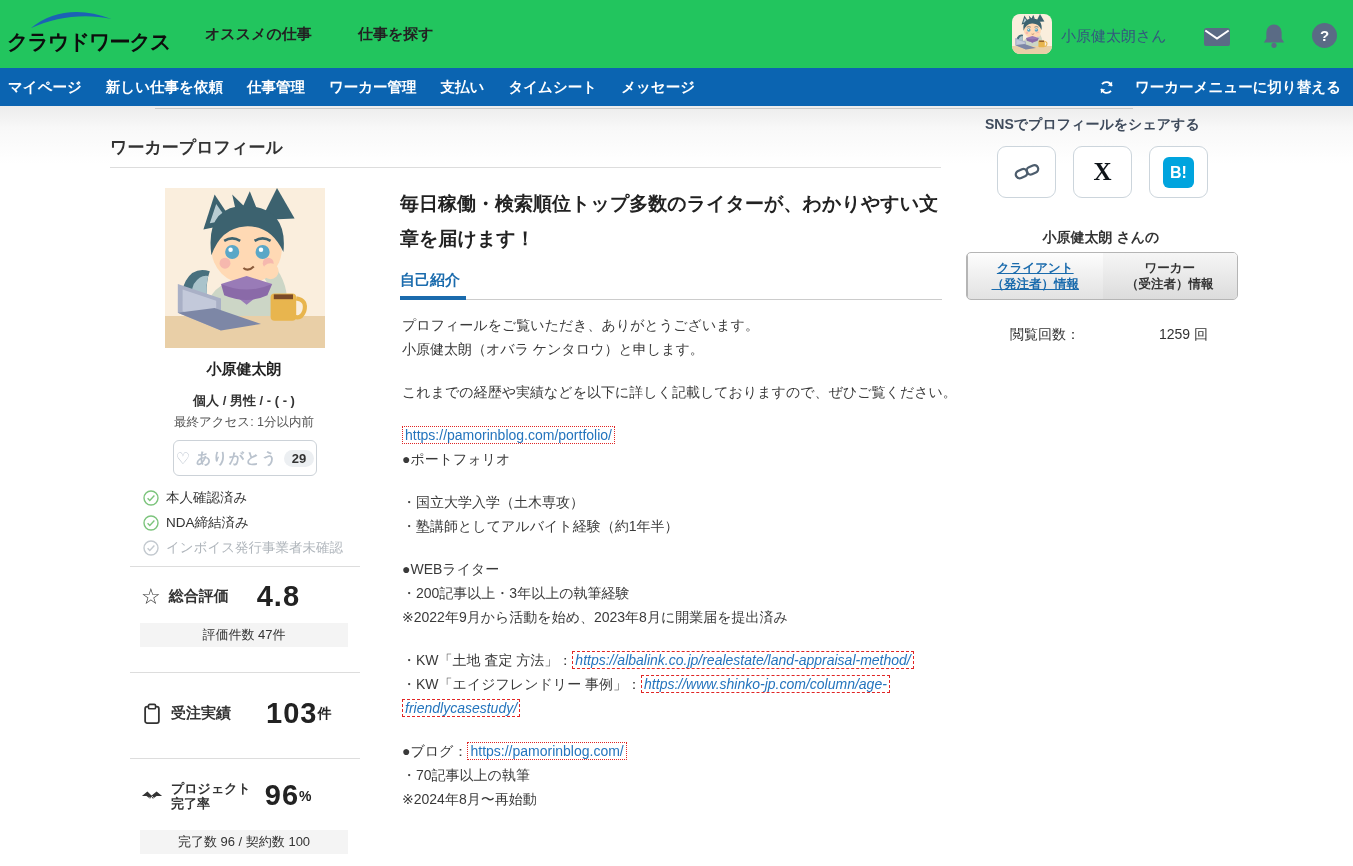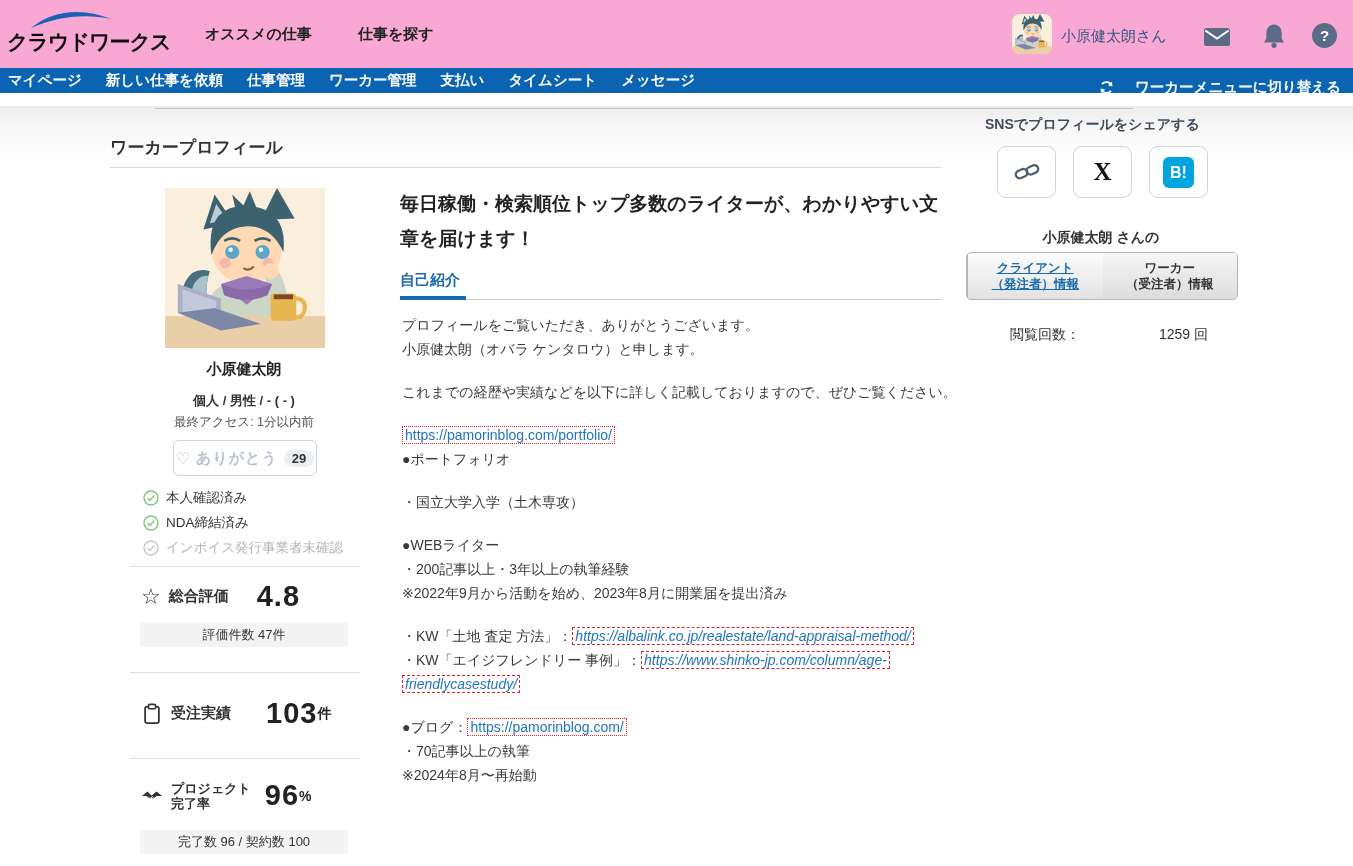--- a/index.html
+++ b/index.html
@@ -2,36 +2,36 @@
 <html><head>
 <meta charset="utf-8">
 <style>
   html,body{margin:0;padding:0;}
   body{
     width:1353px;height:866px;position:relative;overflow:hidden;
     font-family:"Liberation Sans","DejaVu Sans",sans-serif;
     background:#fff;color:#333;
   }
   
-  .topbar{position:absolute;top:0;left:0;width:1353px;height:80px;background:#f9a8d4;}
+  .topbar{position:absolute;top:0;left:0;width:1353px;height:80px;background:#22c55e;}
   .logo{position:absolute;left:7px;top:4px;width:140px;height:60px;cursor:pointer;}
   .logo-swoosh{position:absolute;left:22px;top:4px;width:84px;height:22px;}
   .logo-text{position:absolute;left:0;top:24px;font-size:21px;font-weight:bold;color:#0d0d0d;letter-spacing:-1px;white-space:nowrap;}
   .top-nav{position:absolute;top:25px;font-size:15px;font-weight:bold;color:#222;cursor:pointer;white-space:nowrap;}
   .top-nav.n1{left:205px;}
   .top-nav.n2{left:358px;}
   .hdr-avatar{position:absolute;left:1012px;top:14px;width:40px;height:40px;border-radius:8px;overflow:hidden;cursor:pointer;}
   .hdr-user{position:absolute;left:1061px;top:27px;font-size:15px;color:#33567e;cursor:pointer;white-space:nowrap;}
   .hdr-ic{position:absolute;top:26px;width:26px;height:22px;cursor:pointer;}
   .ic-mail{left:1204px;}
   .ic-bell{left:1261px;top:23px;height:26px;}
   .ic-help{left:1312px;top:23px;width:25px;height:25px;border-radius:50%;background:#5a6b85;
     color:#fff;font-size:15px;font-weight:bold;text-align:center;line-height:25px;}
   
-  .bluebar{position:absolute;top:68px;left:0;width:1353px;height:25px;background:#0b64b1;display:flex;align-items:center;}
+  .bluebar{position:absolute;top:68px;left:0;width:1353px;height:38px;background:#0b64b1;display:flex;align-items:center;}
   .bluebar a{color:#fff;font-size:14.5px;font-weight:bold;text-decoration:none;padding:0 12px;cursor:pointer;white-space:nowrap;}
   .bluebar a:first-child{padding-left:8px;}
   .blue-switch{position:absolute;right:12px;top:0;height:38px;display:flex;align-items:center;gap:21px;
     color:#fff;font-size:14.5px;font-weight:bold;cursor:pointer;white-space:nowrap;}
   
   .content-bg{position:absolute;top:106px;left:0;width:1353px;height:760px;
     background:linear-gradient(180deg,#ececec 0px,#f8f8f8 22px,#ffffff 58px);}
   .panel-hairline{position:absolute;top:108px;left:155px;width:978px;border-top:1px solid #c9c9c9;}
   .page-title{position:absolute;top:136px;left:110px;font-size:17px;font-weight:bold;color:#333;}
   .title-rule{position:absolute;top:167px;left:110px;width:831px;border-top:1px solid #ddd;}
@@ -264,20 +264,21 @@
 <div class="intro">
   <div>プロフィールをご覧いただき、ありがとうございます。</div>
   <div>小原健太朗（オバラ ケンタロウ）と申します。</div>
   <div class="sp"></div>
   <div>これまでの経歴や実績などを以下に詳しく記載しておりますので、ぜひご覧ください。</div>
   <div class="sp"></div>
   <div><a class="lnk box-dot">https://pamorinblog.com/portfolio/</a></div>
   <div>●ポートフォリオ</div>
   <div class="sp"></div>
   <div>・国立大学入学（土木専攻）</div>
+  <div>・塾講師としてアルバイト経験（約1年半）</div>
   <div class="sp"></div>
   <div>●WEBライター</div>
   <div>・200記事以上・3年以上の執筆経験</div>
   <div>※2022年9月から活動を始め、2023年8月に開業届を提出済み</div>
   <div class="sp"></div>
   <div class="nw"><span>・KW「土地 査定 方法」：</span><a class="lnk box-dash">https://albalink.co.jp/realestate/land-appraisal-method/</a></div>
   <div><span>・KW「エイジフレンドリー 事例」：</span><a class="lnk box-dash">https://www.shinko-jp.com/column/age-friendlycasestudy/</a></div>
   <div class="sp"></div>
   <div><span>●ブログ：</span><a class="lnk box-dot">https://pamorinblog.com/</a></div>
   <div>・70記事以上の執筆</div>

